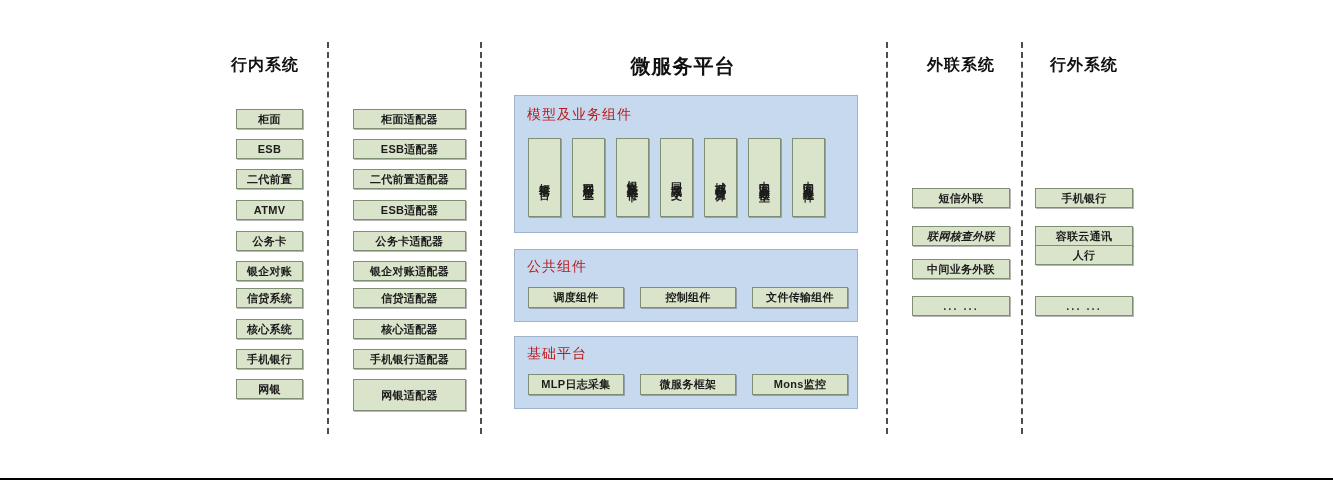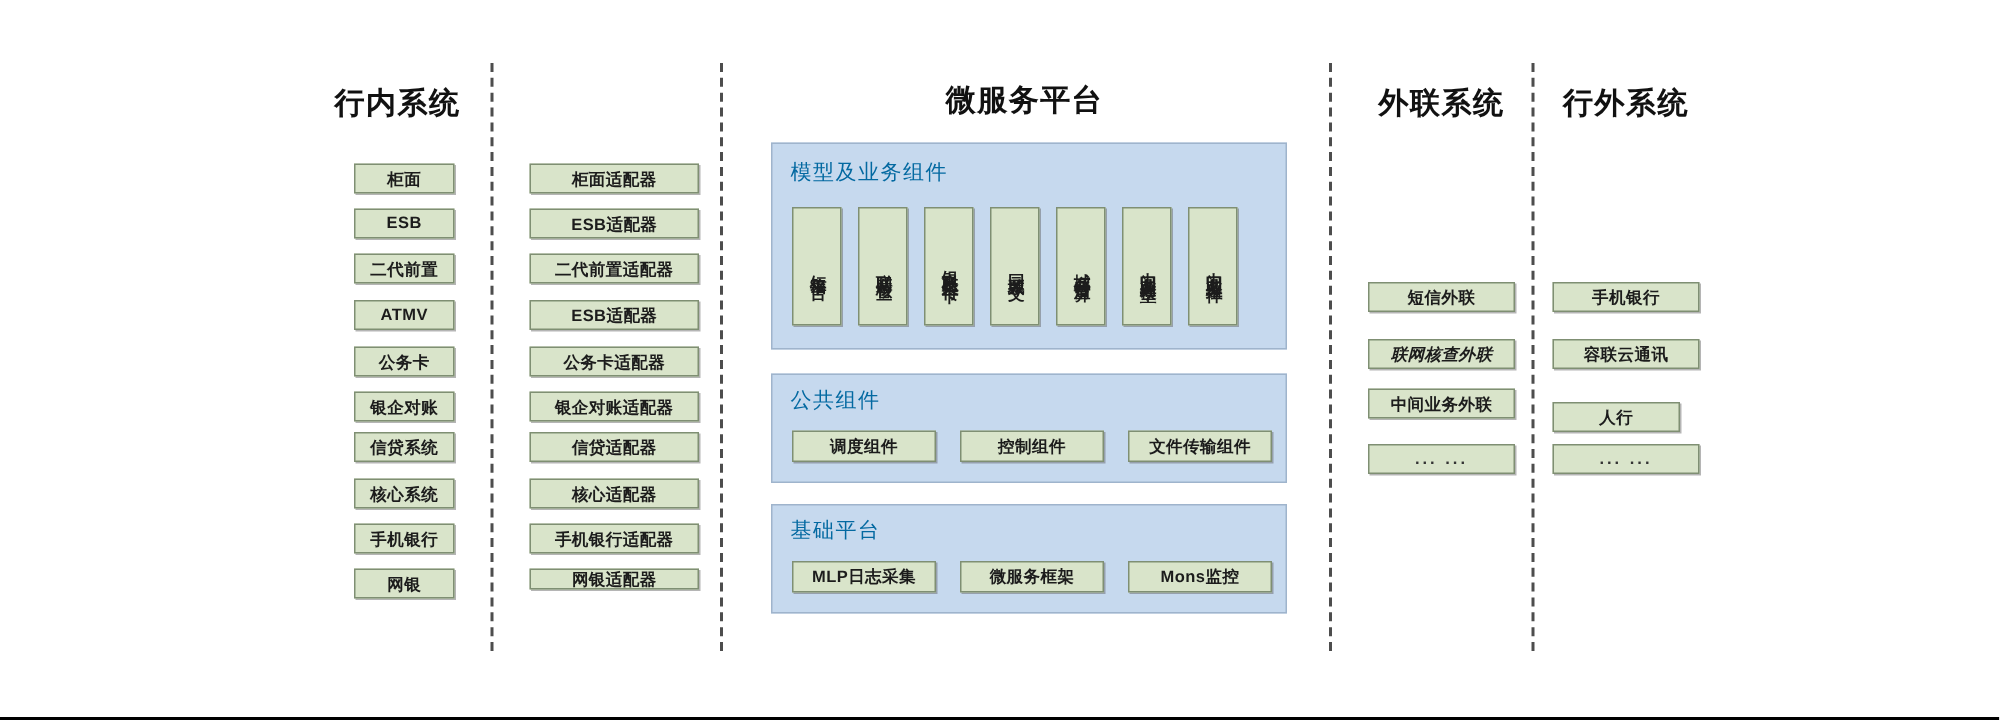--- a/index.html
+++ b/index.html
@@ -37,21 +37,21 @@
     top: 478px;
     width: 1333px;
     height: 0;
     border-top: 2px solid #000000;
   }
 
   
   .col-title {
     position: absolute;
     text-align: center;
-    font-size: 20px;
+    font-size: 16px;
     font-weight: bold;
     letter-spacing: 1px;
     color: #111111;
     white-space: nowrap;
   }
 
   
   .node {
     position: absolute;
     box-sizing: border-box;
@@ -85,21 +85,21 @@
   .panel {
     position: absolute;
     box-sizing: border-box;
     background: #c6d9ee;
     border: 1px solid #9fb4cc;
   }
   .panel-title {
     position: absolute;
     font-size: 14px;
     font-weight: normal;
-    color: #0369a1;
+    color: #b91c1c;
     letter-spacing: 1px;
     white-space: nowrap;
   }
 </style>
 </head>
 <body>
 
 <div id="canvas">
 
   <div class="divider" style="left:327px;"></div>
@@ -123,21 +123,21 @@
 
   <div class="node" style="left:353px; top:109px; width:113px; height:20px;">柜面适配器</div>
   <div class="node" style="left:353px; top:139px; width:113px; height:20px;">ESB适配器</div>
   <div class="node" style="left:353px; top:169px; width:113px; height:20px;text-align:center;">二代前置适配器</div>
   <div class="node" style="left:353px; top:200px; width:113px; height:20px;">ESB适配器</div>
   <div class="node" style="left:353px; top:231px; width:113px; height:20px;">公务卡适配器</div>
   <div class="node" style="left:353px; top:261px; width:113px; height:20px;">银企对账适配器</div>
   <div class="node" style="left:353px; top:288px; width:113px; height:20px;">信贷适配器</div>
   <div class="node" style="left:353px; top:319px; width:113px; height:20px;">核心适配器</div>
   <div class="node" style="left:353px; top:349px; width:113px; height:20px;">手机银行适配器</div>
-  <div class="node" style="left:353px; top:379px; width:113px; height:14px;">网银适配器</div>
+  <div class="node" style="left:353px; top:379px; width:113px; height:32px;">网银适配器</div>
 
   <div class="col-title" style="left:573px; top:53px; width:220px; font-size:20px;">微服务平台</div>
 
   <div class="panel" style="left:514px; top:95px; width:344px; height:138px;"></div>
   <div class="panel-title" style="left:527px; top:106px;">模型及业务组件</div>
 
   <div class="node vertical" style="left:528px; top:138px; width:33px; height:79px;">短信平台</div>
   <div class="node vertical" style="left:572px; top:138px; width:33px; height:79px;">联网核查</div>
   <div class="node vertical" style="left:616px; top:138px; width:33px; height:79px;">银联及银行卡</div>
   <div class="node vertical" style="left:660px; top:138px; width:33px; height:79px;">同城票交</div>
@@ -163,18 +163,18 @@
 
   <div class="node" style="left:912px; top:188px; width:98px; height:20px;">短信外联</div>
   <div class="node" style="left:912px; top:226px; width:98px; height:20px;font-style:italic;">联网核查外联</div>
   <div class="node" style="left:912px; top:259px; width:98px; height:20px;">中间业务外联</div>
   <div class="node ellipsis" style="left:912px; top:296px; width:98px; height:20px;">... ...</div>
 
   <div class="col-title" style="left:1024px; top:55px; width:120px;">行外系统</div>
 
   <div class="node" style="left:1035px; top:188px; width:98px; height:20px;">手机银行</div>
   <div class="node" style="left:1035px; top:226px; width:98px; height:20px;">容联云通讯</div>
-  <div class="node" style="left:1035px; top:268px; width:85px; height:20px;">人行</div>
+  <div class="node" style="left:1035px; top:245px; width:98px; height:20px;">人行</div>
   <div class="node ellipsis" style="left:1035px; top:296px; width:98px; height:20px;">... ...</div>
 
   <div class="bottom-rule"></div>
 
 </div>
 
 </body></html>

